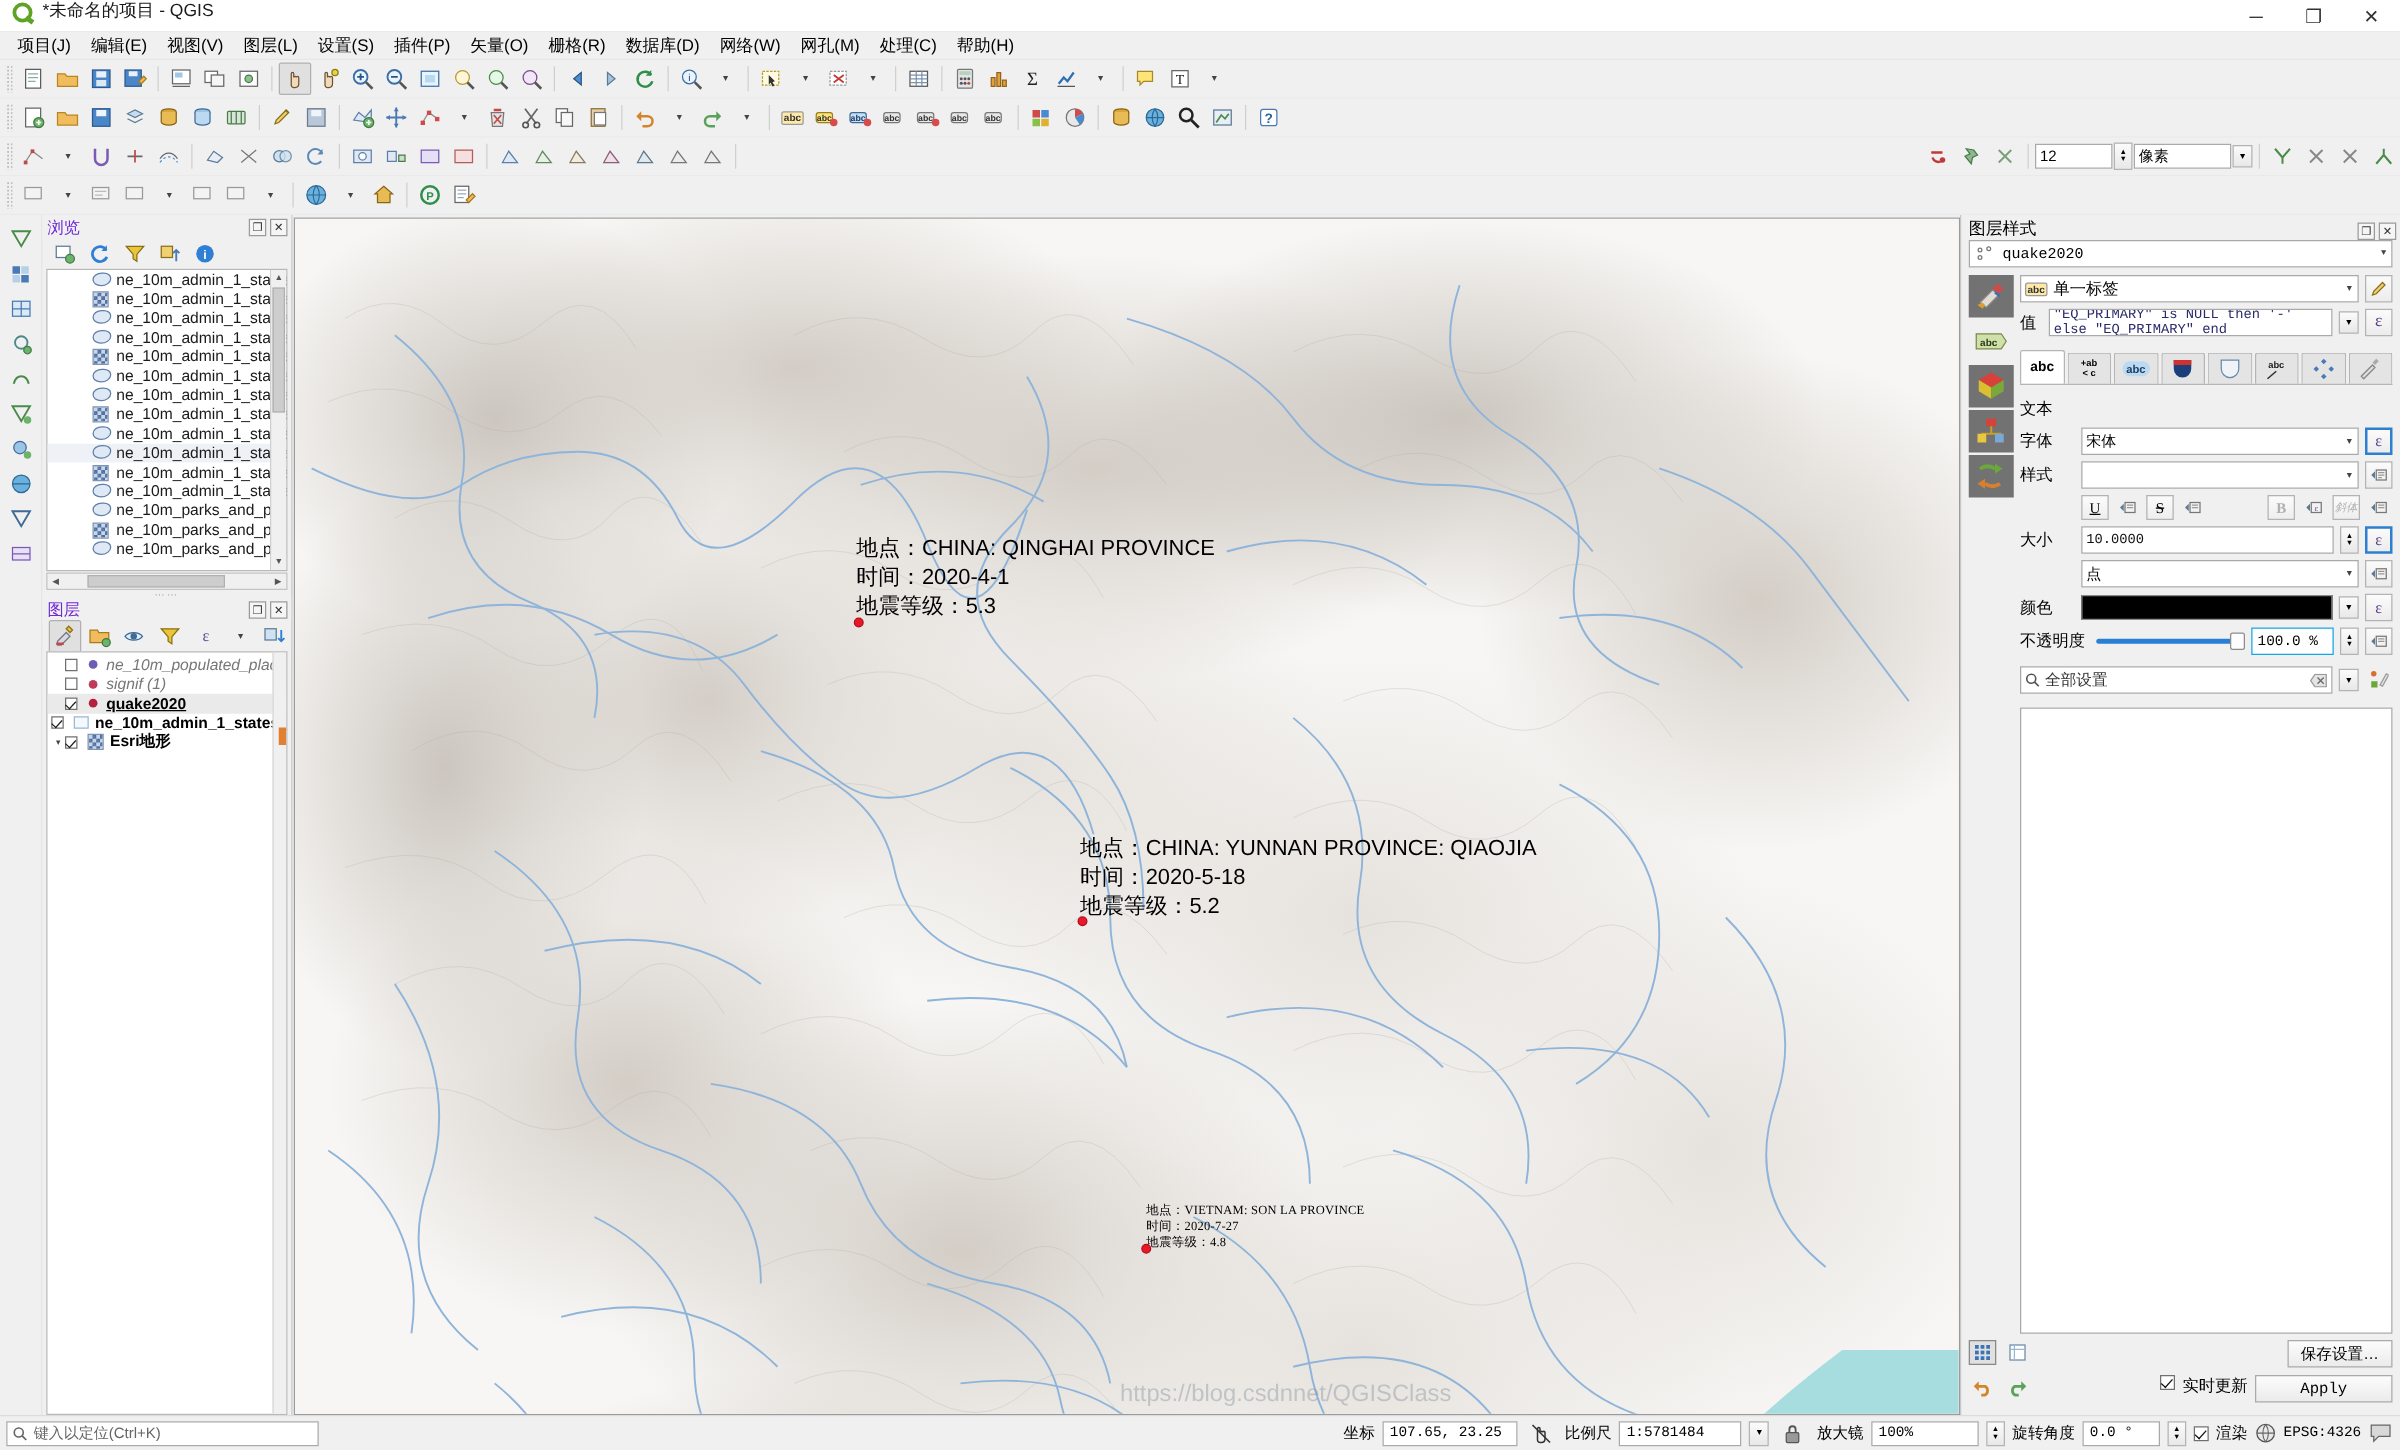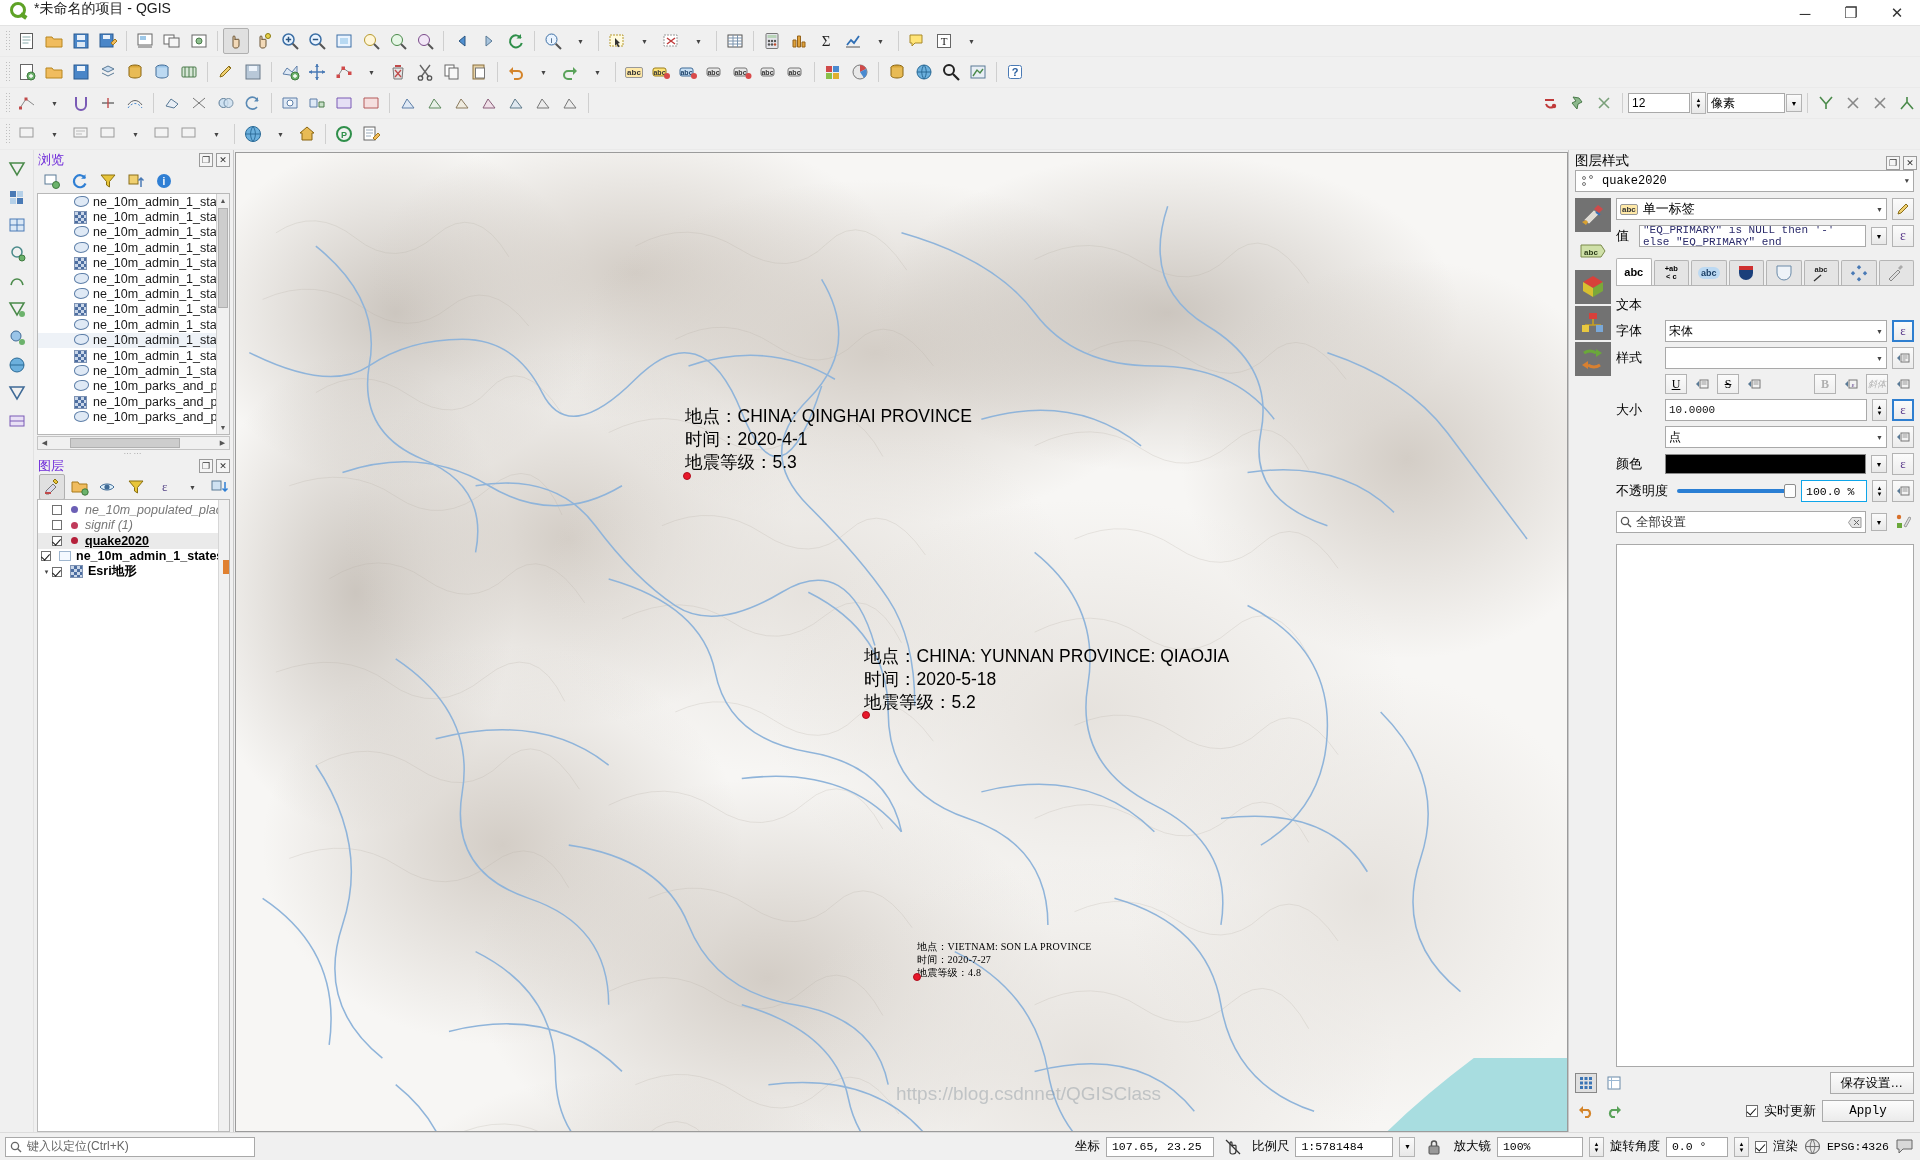--- a/index.html
+++ b/index.html
@@ -131,21 +131,21 @@
   .fb.flat { border-color:transparent; background:transparent;}
   .spin { width:15px; height:22px; border:1px solid #b3b3b3; background:linear-gradient(#fbfbfb,#e8e8e8); display:flex; flex-direction:column; align-items:center; justify-content:center; font-size:6px; line-height:6px; flex:0 0 auto;}
   .colorbar { flex:1 1 auto; height:20px; background:#000; border:1px solid #8a8a8a;}
   .slider { flex:1 1 auto; height:20px; position:relative; display:flex; align-items:center;}
   .slider .track { height:4px; width:100%; background:#2a7fd4; border-radius:2px;}
   .slider .knob { position:absolute; right:0; width:12px;height:14px; background:#fdfdfd; border:1px solid #8d8d8d; border-radius:2px;}
   .opval { width:66px; height:22px; border:1px solid #0ea5e9; background:#fff; display:flex; align-items:center; padding-left:4px; font-family:"Liberation Mono",monospace; font-size:11.5px; flex:0 0 auto;}
   .searchbox { height:22px; border:1px solid #a9a9a9; background:#fff; display:flex; align-items:center; padding:0 3px; gap:4px; flex:1 1 auto; min-width:0;}
   .bigempty { flex:1 1 auto; background:#fff; border:1px solid #a9a9a9; margin-top:6px; min-height:0;}
   .rp-foot { padding: 5px 6px 4px 6px; }
-  .foot-row { display:flex; align-items:center; gap:6px; margin-bottom:6px;}
+  .foot-row { display:flex; align-items:flex-start; gap:6px; margin-bottom:6px;}
   .btn { height:22px; padding:0 10px; border:1px solid #aaa; background:linear-gradient(#fcfcfc,#ebebeb); display:flex;align-items:center;justify-content:center; font-size:12.5px;}
   .btn.mono { font-family:"Liberation Mono", monospace;}
   .chk2 { width:12px;height:12px;border:1px solid #707070; background:#fff; position:relative; flex:0 0 auto;}
   .chk2.on::after { content:""; position:absolute; left:2px; top:0px; width:4px;height:8px; border:solid #111; border-width:0 1.7px 1.7px 0; transform:rotate(42deg);}
 
   
   .statusbar { height: 28px; flex:0 0 28px; background:#f0f0f0; display:flex; align-items:center; gap:6px; padding:0 5px; border-top:1px solid #dcdcdc; font-size:12.5px;}
   .locbox { width:250px; height:20px; border:1px solid #a9a9a9; background:#fff; display:flex; align-items:center; padding:0 4px; gap:5px; font-size:12px; color:#666;}
   .sb-field { height:20px; border:1px solid #a9a9a9; background:#fff; display:flex; align-items:center; padding:0 5px; font-family:"Liberation Mono", monospace; font-size:11.5px;}
   .sb-sp { flex:1; }
@@ -163,20 +163,35 @@
     </div>
     <div class="tb-title">*未命名的项目 - QGIS</div>
     <div class="tb-spacer"></div>
     <div class="tb-btns">
       <div class="tb-btn">─</div>
       <div class="tb-btn">❐</div>
       <div class="tb-btn close">✕</div>
     </div>
   </div>
 
+  <div class="menubar">
+    <div class="menu-item">项目(J)</div>
+    <div class="menu-item">编辑(E)</div>
+    <div class="menu-item">视图(V)</div>
+    <div class="menu-item">图层(L)</div>
+    <div class="menu-item">设置(S)</div>
+    <div class="menu-item">插件(P)</div>
+    <div class="menu-item">矢量(O)</div>
+    <div class="menu-item">栅格(R)</div>
+    <div class="menu-item">数据库(D)</div>
+    <div class="menu-item">网络(W)</div>
+    <div class="menu-item">网孔(M)</div>
+    <div class="menu-item">处理(C)</div>
+    <div class="menu-item">帮助(H)</div>
+  </div>
 
   <div class="toolbars">
 
     <div class="toolbar-row">
       <div class="grip"></div>
       <div class="tb-item">
           <svg class="ic" viewBox="0 0 20 20">
             <rect x="3.5" y="2.5" width="12" height="15" fill="#fff" stroke="#5d5d5d"></rect>
             <path d="M5.5 6h8M5.5 9h8M5.5 12h6" stroke="#8aa" stroke-width="1"></path>
           </svg>
@@ -1602,21 +1617,21 @@
             </div>
           <div class="fb flat">
               <svg width="18" height="16" viewBox="0 0 18 16">
                 <path d="M13 7H7a4 4 0 000 7h3" fill="none" stroke="#5aa25a" stroke-width="2.2"></path>
                 <path d="M12 3l4 4-4 4z" fill="#5aa25a"></path>
               </svg>
             </div>
           <div style="flex:1"></div>
           <div class="chk2 on"></div>
           <span style="font-size:13px">实时更新</span>
-          <div class="btn mono" style="width:92px">Apply</div>
+          <div class="btn mono" style="width:110px">Apply</div>
         </div>
       </div>
     </div>
   </div>
 
   <div class="statusbar">
     <div class="locbox">
       <svg width="12" height="12" viewBox="0 0 12 12">
           <circle cx="5" cy="5" r="3.6" fill="none" stroke="#666" stroke-width="1.3"></circle>
           <path d="M7.7 7.7L11 11" stroke="#666" stroke-width="1.4"></path>

